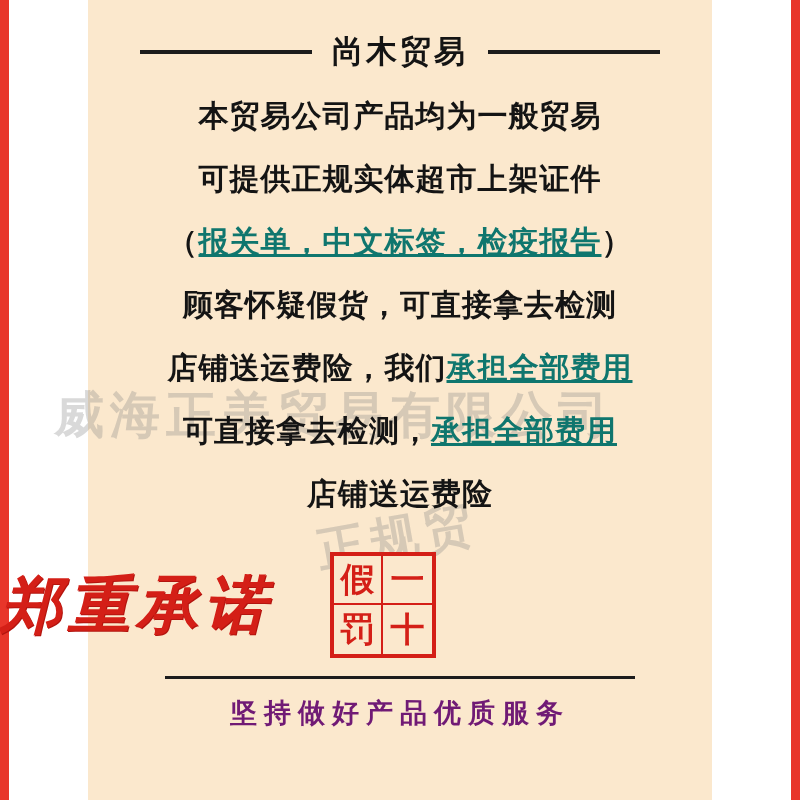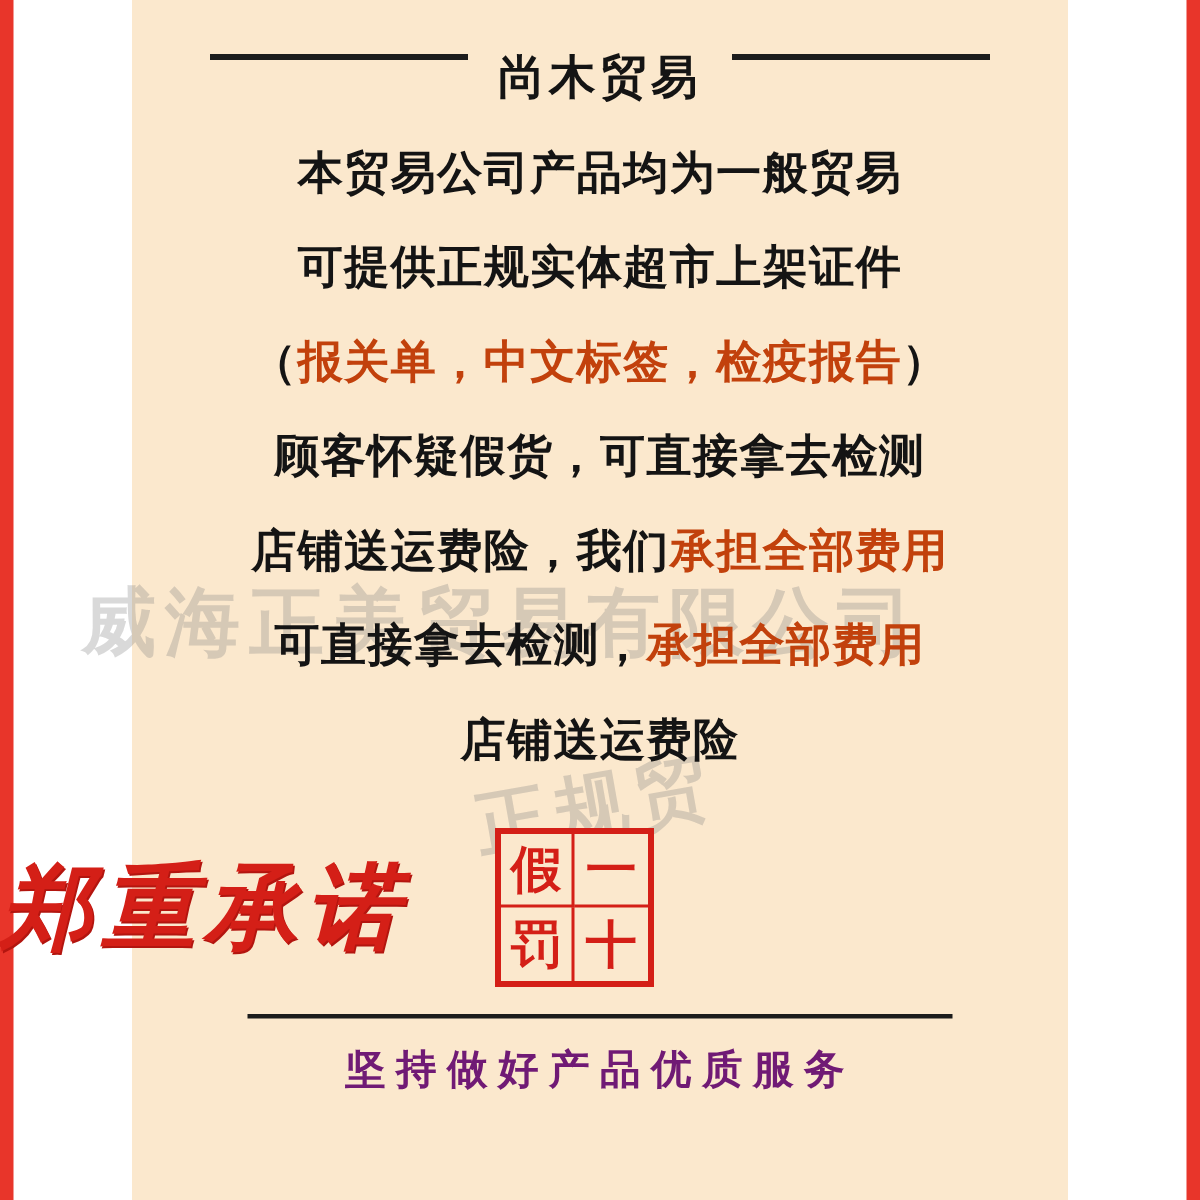--- a/index.html
+++ b/index.html
@@ -52,21 +52,21 @@
     z-index: 3;
     display: flex;
     flex-direction: column;
     align-items: center;
   }
 
   
   .title-row {
     margin-top: 36px;
     display: flex;
-    align-items: flex-start;
+    align-items: center;
     justify-content: center;
     width: 520px;
   }
   .title-rule {
     flex: 1 1 auto;
     height: 4px;
     background: #1c1c1c;
   }
   .title-text {
     font-size: 31px;
@@ -89,21 +89,21 @@
   .line {
     font-size: 30px;
     font-weight: bold;
     color: #141414;
     letter-spacing: 1px;
     line-height: 1;
     margin-bottom: 33px;
     white-space: nowrap;
     text-align: center;
   }
-  .line .red { color: #c2410c; }
+  .line .red { color: #0f766e; text-decoration: underline; }
   .line .blk { color: #141414; }
 
   
   .promise-row {
     margin-top: 10px;
     width: 100%;
     display: flex;
     align-items: center;
     gap: 58px;
   }

